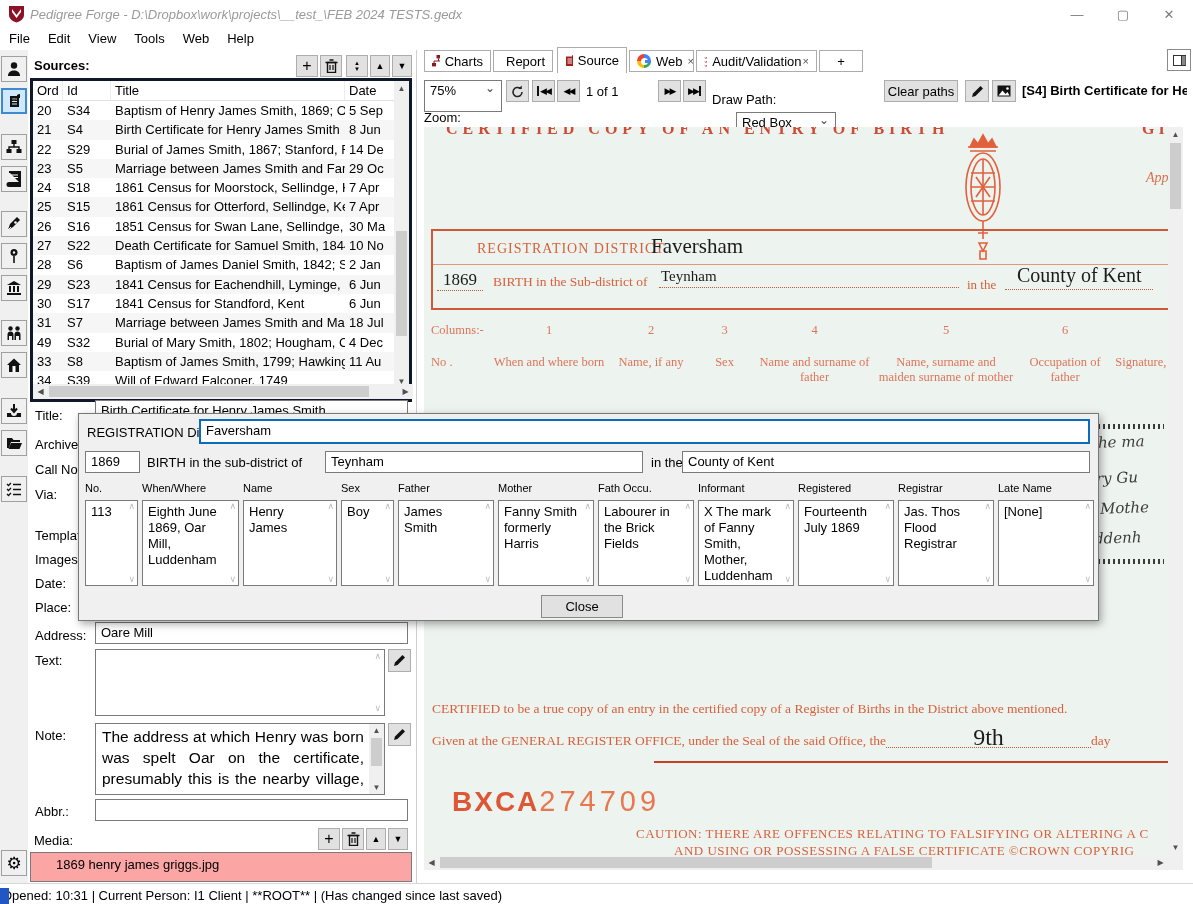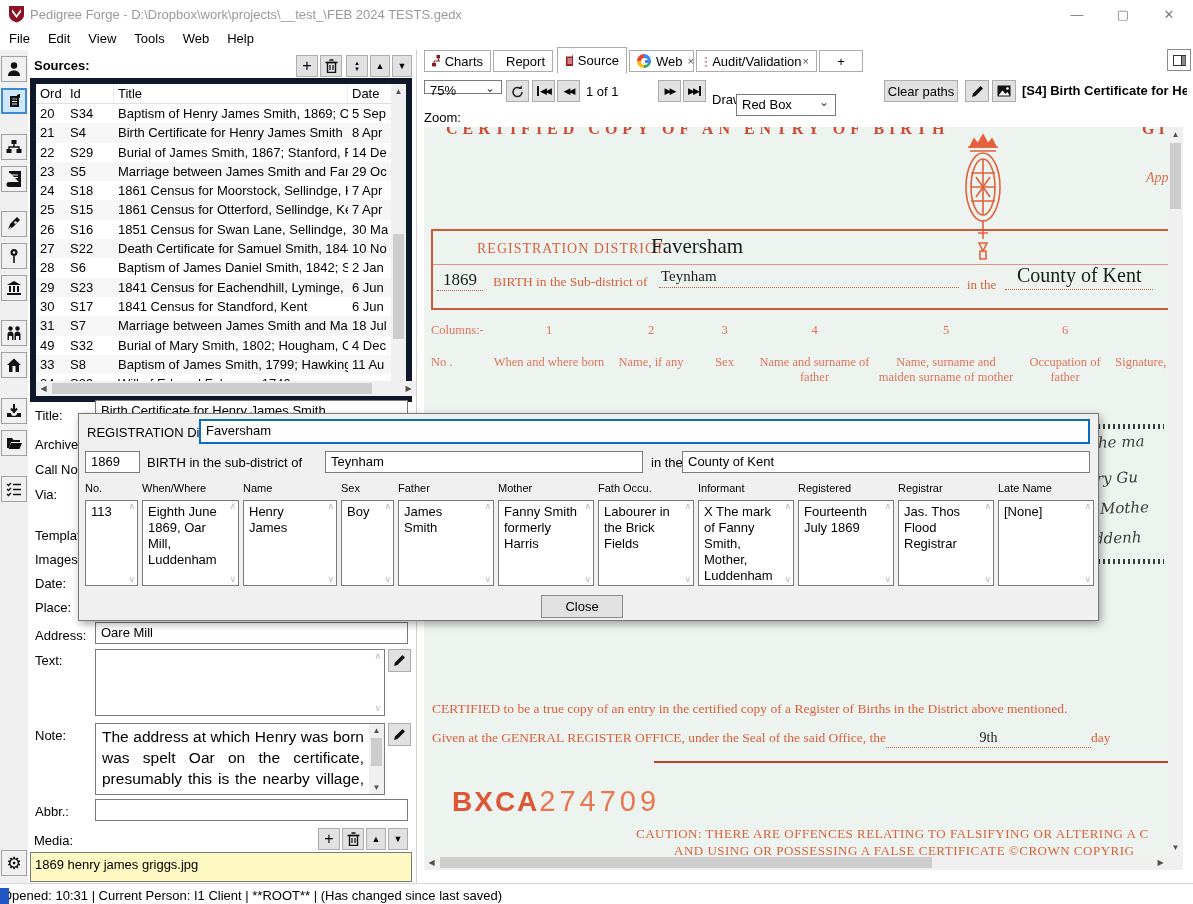--- a/index.html
+++ b/index.html
@@ -1,42 +1,42 @@
 <!DOCTYPE html>
 <html><head>
 <meta charset="utf-8">
 <style>
   * { margin:0; padding:0; box-sizing:border-box; }
   html,body { width:1193px; height:904px; overflow:hidden; background:#fff;
     font-family:"Liberation Sans", sans-serif; font-size:13px; color:#000; }
   .abs { position:absolute; }
   
   #titlebar { position:absolute; left:0; top:0; width:1193px; height:28px; background:#fff; }
-  #title-text { position:absolute; left:30px; top:7px; color:#9a9a9a; font-size:13px; white-space:nowrap; }
+  #title-text { position:absolute; left:30px; top:7px; color:#9a9a9a; font-size:13px; white-space:nowrap;font-style:italic; }
   .winctl { position:absolute; top:0; width:34px; height:28px; color:#7a7a7a; font-size:13px;
     display:flex; align-items:center; justify-content:center; }
   #menubar { position:absolute; left:0; top:28px; width:1193px; height:22px; background:#fff; display:flex; }
   .menu-item { padding:3px 9px; font-size:13px; }
   
   #iconbar { position:absolute; left:0; top:50px; width:28px; height:834px; background:#f0f0f0; }
   .railbtn { position:absolute; left:1px; width:26px; height:26px; background:#f0f0f0;
     border:1px solid #a0a0a0; display:flex; align-items:center; justify-content:center; }
   .railbtn.sel { background:#cfe8fc; border:2px solid #3f89d1; }
   
   .btn { background:#e1e1e1; border:1px solid #adadad; display:flex; align-items:center; justify-content:center;
     font-size:13px; }
   .input { background:#fff; border:1px solid #7a7a7a; font-size:13px; padding:2px 5px; white-space:nowrap; overflow:hidden; }
   .input.focus { border:2px solid #0a6cbd; }
   .sel { background:#fff; border:1px solid #7a7a7a; font-size:13px; padding:2px 5px; position:relative; }
   .sel::after { content:"⌄"; position:absolute; right:6px; top:0px; color:#444; font-size:12px; }
   .lbl { font-size:13px; white-space:nowrap; }
   .chev { color:#bdbdbd; font-size:9px; line-height:9px; }
   
   #src-label { position:absolute; left:34px; top:58px; font-weight:bold; }
-  #src-table { position:absolute; left:30px; top:78px; width:382px; height:324px; background:#fff; border:6px solid #0f172a; }
+  #src-table { position:absolute; left:30px; top:78px; width:382px; height:324px; background:#fff; border:3px solid #0f172a; }
   #src-head { position:absolute; left:0; top:0; width:366px; height:20px; display:flex; border-bottom:1px solid #e0e0e0; background:#fff; }
   #src-head div { padding:2px 4px; border-right:1px solid #ededed; overflow:hidden; }
   #src-rows { position:absolute; left:0; top:20px; width:366px; height:289px; overflow:hidden; }
   .srow { display:flex; height:19.3px; line-height:19px; white-space:nowrap; }
   .srow:nth-child(even) { background:#f6f6f6; }
   .srow div { padding:0 4px; overflow:hidden; }
   .c-ord { width:30px; } .c-id { width:48px; } .c-title { width:234px; } .c-date { width:54px; }
   .vscroll, .hscroll { background:#f0f0f0; position:absolute; }
   .sarrow { color:#505050; font-size:8px; display:flex; align-items:center; justify-content:center; }
   .thumb { background:#cdcdcd; position:absolute; }
@@ -219,21 +219,21 @@
     <div class="srow">
         <div class="c-ord">20</div>
         <div class="c-id">S34</div>
         <div class="c-title">Baptism of Henry James Smith, 1869; Oare, ...</div>
         <div class="c-date">5 Sep</div>
       </div>
       <div class="srow">
         <div class="c-ord">21</div>
         <div class="c-id">S4</div>
         <div class="c-title">Birth Certificate for Henry James Smith</div>
-        <div class="c-date">8 Apr</div>
+        <div class="c-date">8 Jun</div>
       </div>
       <div class="srow">
         <div class="c-ord">22</div>
         <div class="c-id">S29</div>
         <div class="c-title">Burial of James Smith, 1867; Stanford, Regis...</div>
         <div class="c-date">14 De</div>
       </div>
       <div class="srow">
         <div class="c-ord">23</div>
         <div class="c-id">S5</div>
@@ -367,21 +367,21 @@
 <div class="btn abs" style="left:318px;top:828px;width:22px;height:22px;font-size:16px">+</div>
 <div class="btn abs" style="left:342px;top:828px;width:22px;height:22px">
   <svg width="13" height="14">
       <rect x="2.5" y="3.5" width="8" height="10" fill="none" stroke="#111" stroke-width="1.4"></rect>
       <path d="M0.5 3.5h12M4.5 1h4" stroke="#111" stroke-width="1.4"></path>
       <path d="M5 6v5M8 6v5" stroke="#111" stroke-width="1.2"></path>
     </svg>
 </div>
 <div class="btn abs" style="left:366px;top:828px;width:20px;height:22px;font-size:9px">▲</div>
 <div class="btn abs" style="left:388px;top:828px;width:20px;height:22px;font-size:9px">▼</div>
-<div class="abs" style="left:30px;top:852px;width:382px;height:30px;background:#fef9c3;border:1px solid #7a7a7a;padding:4px 4px">
+<div class="abs" style="left:30px;top:852px;width:382px;height:30px;background:#fca5a5;border:1px solid #7a7a7a;padding:4px 25px">
   <div>1869 henry james griggs.jpg</div>
 </div>
 
 <div class="abs" style="left:416px;top:50px;width:777px;height:834px;border-left:1px solid #d0d0d0"></div>
 <div class="tab" style="left:424px;width:67px">
   <svg width="13" height="12">
       <rect x="4.5" y="0" width="4" height="3.4" fill="#8b1a1a"></rect>
       <rect x="0" y="8" width="4" height="3.4" fill="#8b1a1a"></rect>
       <rect x="9" y="8" width="4" height="3.4" fill="#8b1a1a"></rect>
       <path d="M6.5 3.4v2.6M2 8V6h9v2" stroke="#8b1a1a" fill="none"></path>
@@ -423,21 +423,21 @@
   <span>+</span>
 </div>
 <div class="btn abs" style="left:1167px;top:49px;width:24px;height:22px;background:#fff;border-color:#8a8a8a">
   <svg width="13" height="11">
       <rect x="0.5" y="0.5" width="12" height="10" fill="none" stroke="#333"></rect>
       <path d="M8.5 0.5v10" stroke="#333"></path>
       <rect x="9" y="1" width="3.5" height="9" fill="#888"></rect>
     </svg>
 </div>
 
-<div class="sel abs" style="left:424px;top:80px;width:78px;height:14px">75%</div>
+<div class="sel abs" style="left:424px;top:80px;width:78px;height:32px">75%</div>
 <div class="btn abs" style="left:506px;top:80px;width:23px;height:22px">
   <svg width="13" height="13">
       <path d="M11 7a4.5 4.5 0 1 1-1.4-3.2" stroke="#222" stroke-width="1.5" fill="none"></path>
       <path d="M10.8 0.5v3.6H7.2z" fill="#222"></path>
     </svg>
 </div>
 <div class="btn abs" style="left:532px;top:80px;width:23px;height:22px;font-size:9px;letter-spacing:-2px">
     <span style="border-left:2px solid #111;padding-left:1px">◀◀</span>
   </div>
 <div class="btn abs" style="left:557px;top:80px;width:23px;height:22px;font-size:9px;letter-spacing:-2px">◀◀</div>
@@ -520,21 +520,21 @@
 
   <div class="abs hatch" style="left:674px;top:297px;width:66px"></div>
   <div class="abs hand" style="left:674px;top:306px">he ma</div>
   <div class="abs hand" style="left:672px;top:342px">ry Gu</div>
   <div class="abs hand" style="left:676px;top:372px">Mothe</div>
   <div class="abs hand" style="left:670px;top:402px">ddenh</div>
   <div class="abs hatch" style="left:674px;top:432px;width:66px"></div>
 
   <div class="abs cert-red" style="left:8px;top:574px;font-size:13.5px;white-space:nowrap">CERTIFIED to be a true copy of an entry in the certified copy of a Register of Births in the District above mentioned.</div>
   <div class="abs" style="left:8px;top:601px;white-space:nowrap">
-    <span class="cert-red" style="font-size:13.5px">Given at the GENERAL REGISTER OFFICE, under the Seal of the said Office, the</span><span class="dotted cert-blk" style="display:inline-block;width:205px;text-align:center;font-size:14px;line-height:19px">9th</span><span class="cert-red" style="font-size:13.5px">day</span>
+    <span class="cert-red" style="font-size:13.5px">Given at the GENERAL REGISTER OFFICE, under the Seal of the said Office, the</span><span class="dotted cert-blk" style="display:inline-block;width:205px;text-align:center;font-size:24px;line-height:19px">9th</span><span class="cert-red" style="font-size:13.5px">day</span>
   </div>
   <div class="abs" style="left:230px;top:634px;width:514px;height:2px;background:#c44027"></div>
   <div class="abs" style="left:28px;top:658px;white-space:nowrap">
     <span style="font-size:28px;font-weight:bold;color:#dd5636;letter-spacing:2px">BXCA</span><span style="font-size:29px;color:#e8774f;letter-spacing:4px">274709</span>
   </div>
   <div class="abs cert-red" style="left:250px;top:716px;font-size:13px;white-space:nowrap;letter-spacing:0.5px">AND USING OR POSSESSING A FALSE CERTIFICATE ©CROWN COPYRIG</div>
   <div class="abs cert-red" style="left:212px;top:699px;font-size:13px;white-space:nowrap;letter-spacing:0.5px">CAUTION: THERE ARE OFFENCES RELATING TO FALSIFYING OR ALTERING A C</div>
 </div>
 
 <div class="vscroll" style="left:1168px;top:127px;width:15px;height:728px">

